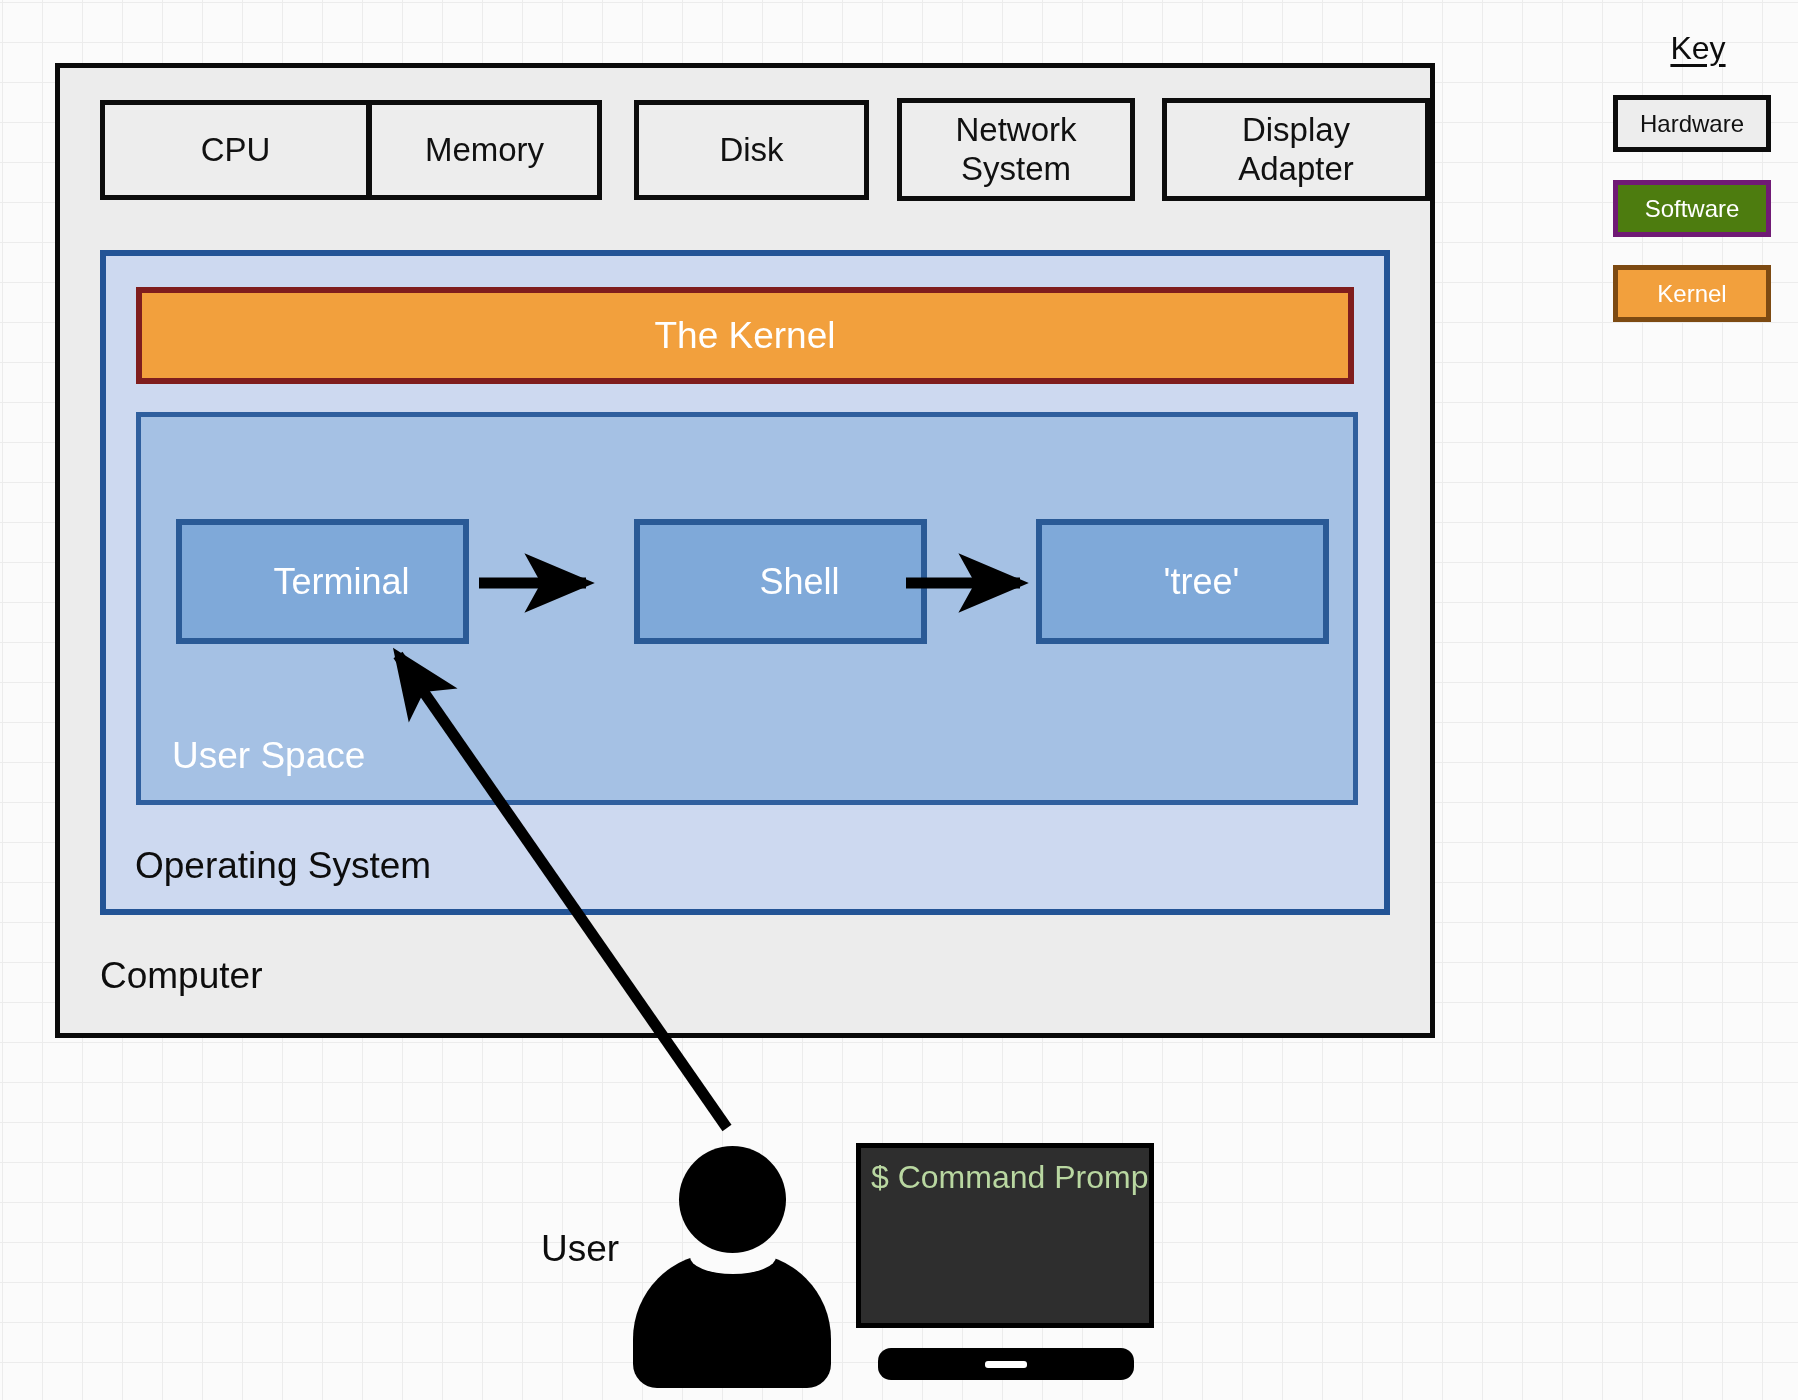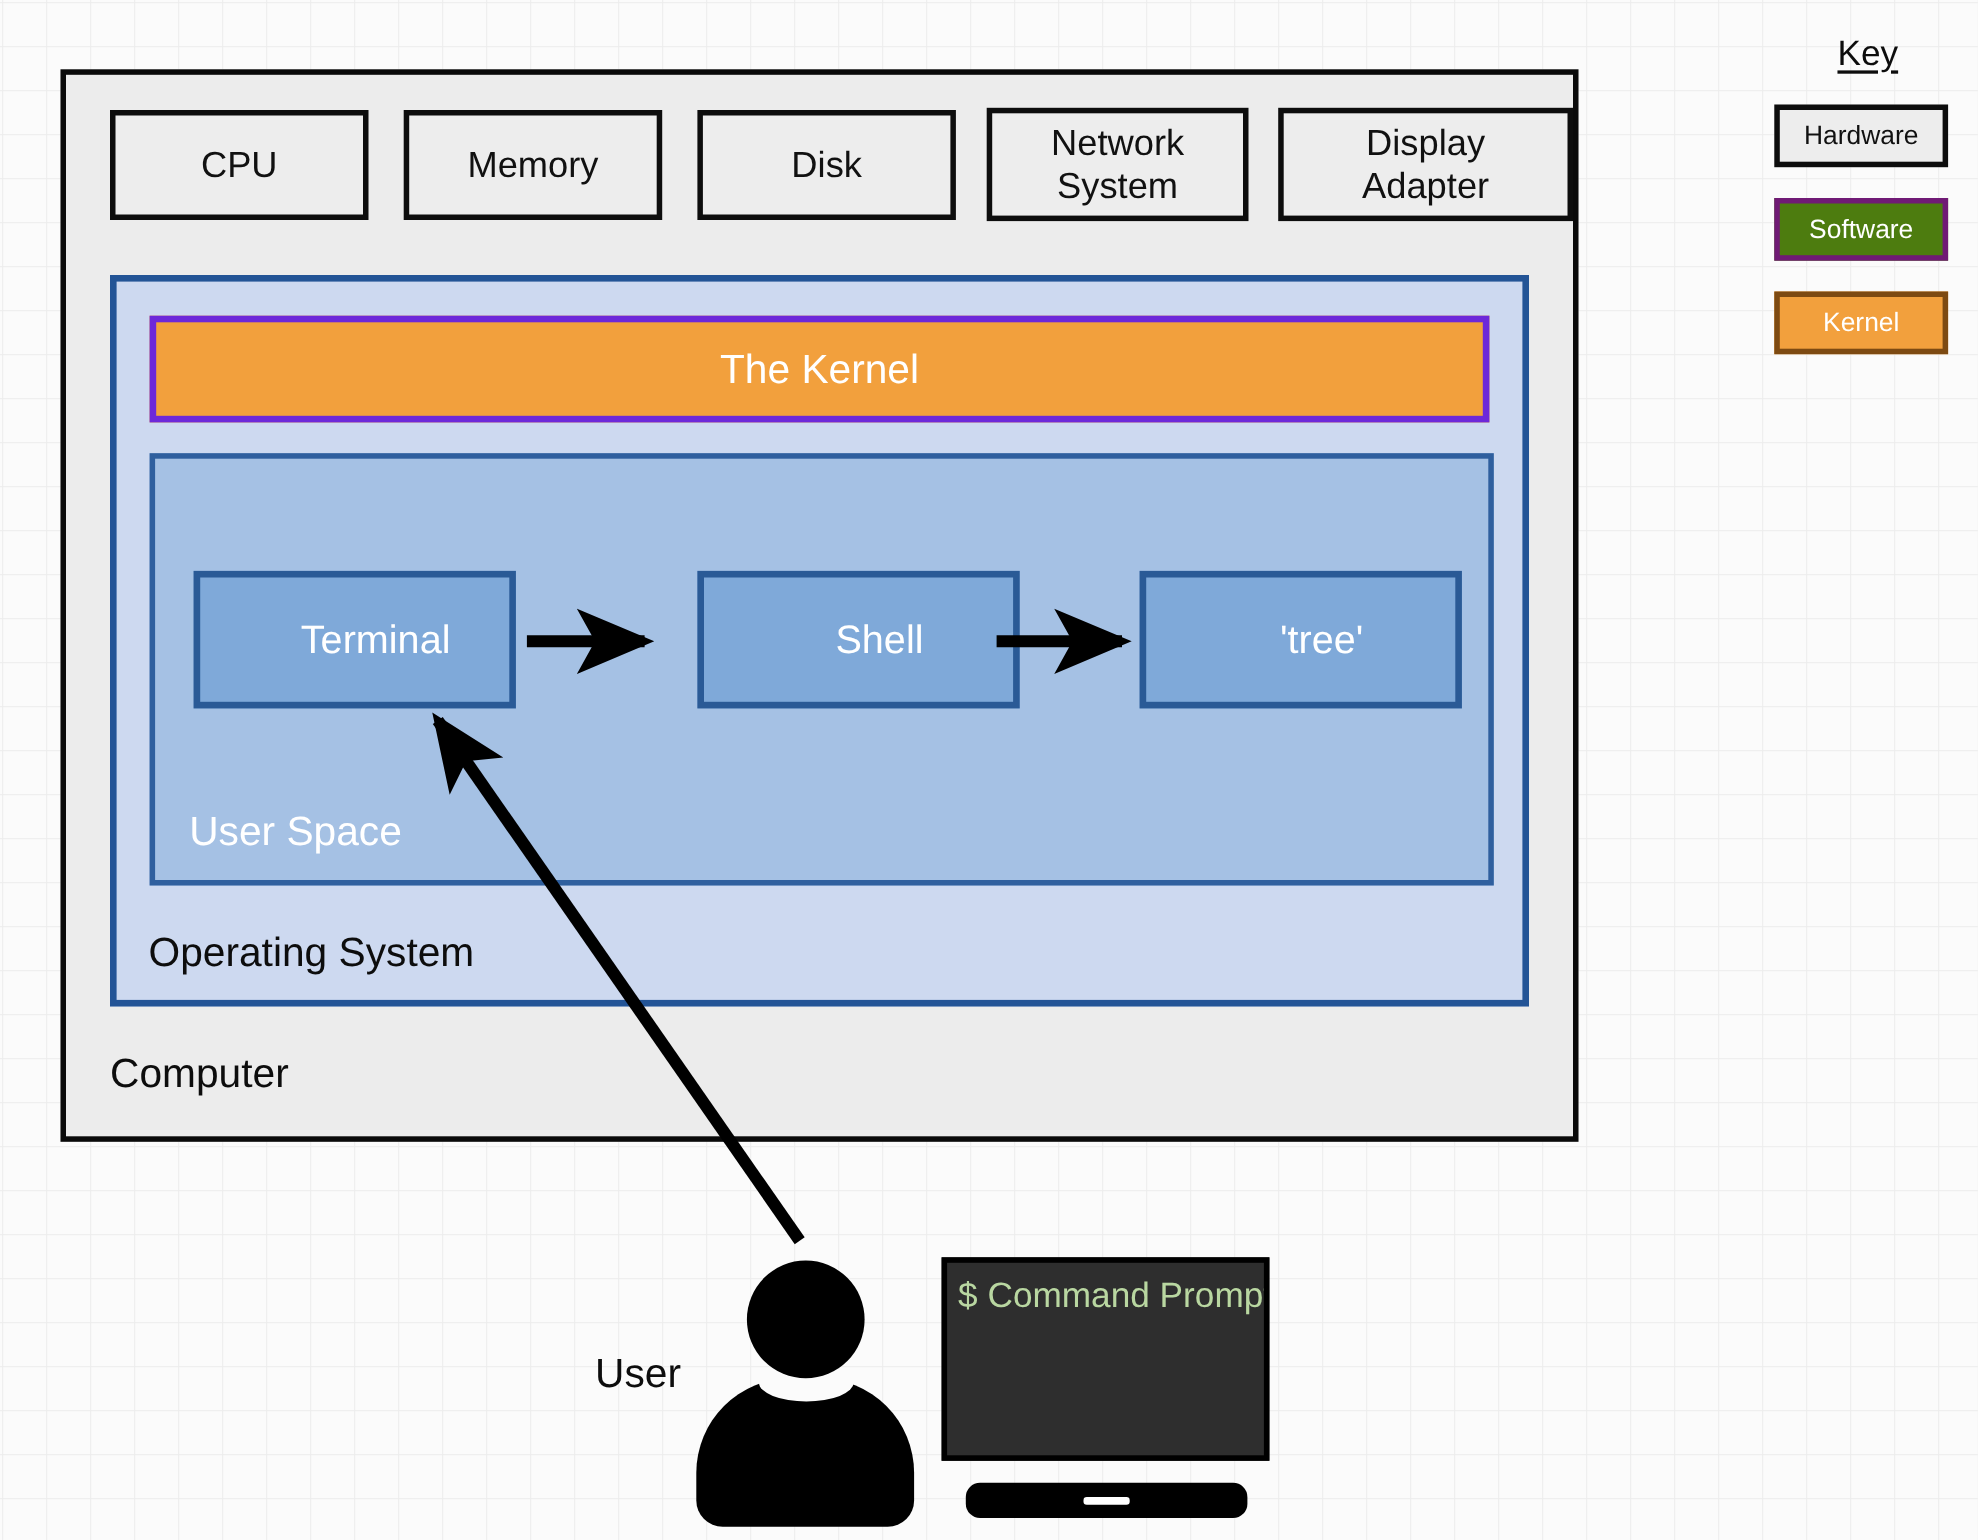--- a/index.html
+++ b/index.html
@@ -76,21 +76,21 @@
     font-size: 37px;
     color: #0d0d0d;
     white-space: nowrap;
   }
 
   
   #kernel-bar {
     left: 136px; top: 287px;
     width: 1218px; height: 97px;
     background: #f2a03d;
-    border: 6px solid #6d28d9;
+    border: 6px solid #7f1d1d;
     display: flex;
     align-items: center;
     justify-content: center;
     color: #ffffff;
     font-size: 37px;
   }
 
   
   #userspace-box {
     left: 136px; top: 412px;
@@ -196,21 +196,21 @@
 </head>
 <body>
 
 <div id="grid-bg"></div>
 
 <div id="canvas">
 
   <div class="abs" id="computer-box"></div>
   <div class="abs" id="computer-label">Computer</div>
 
-  <div class="abs hw-box" id="hw-cpu" style="left:100px; top:100px; width:235px; height:100px;">
+  <div class="abs hw-box" id="hw-cpu" style="left:100px; top:100px; width:271px; height:100px;">
     <span>CPU</span>
   </div>
   <div class="abs hw-box" id="hw-memory" style="left:367px; top:100px; width:235px; height:100px;">
     <span>Memory</span>
   </div>
   <div class="abs hw-box" id="hw-disk" style="left:634px; top:100px; width:235px; height:100px;">
     <span>Disk</span>
   </div>
   <div class="abs hw-box" id="hw-network" style="left:897px; top:98px; width:238px; height:103px; white-space:pre-line;">
     <span style="white-space:pre-line;">Network

